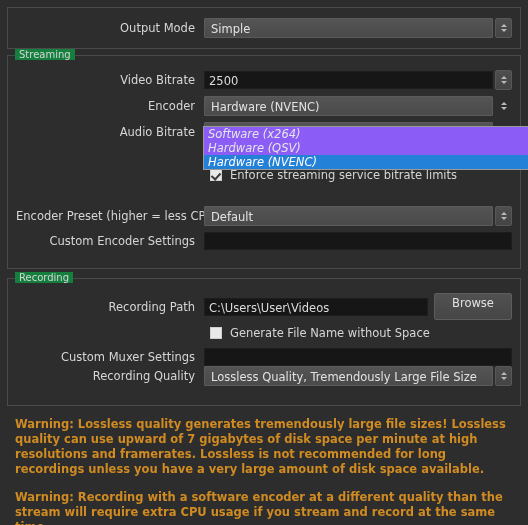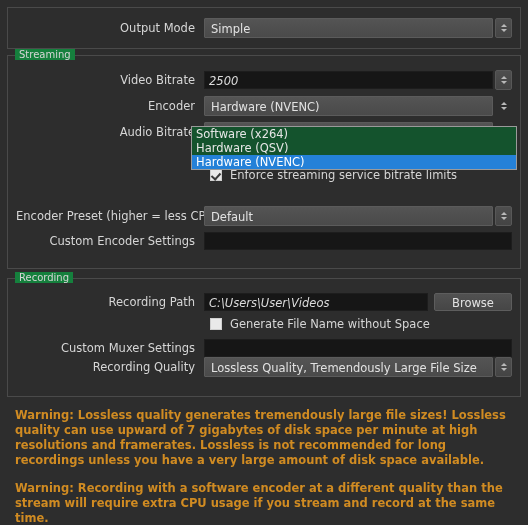--- a/index.html
+++ b/index.html
@@ -47,21 +47,20 @@
     line-height: 18px;
     background: #161616;
     border: 1px solid #1d1d1d;
     color: #dcdcdc;
     font-size: 11.5px;
     padding: 0 4px;
     box-sizing: border-box;
     min-width: 0;
     overflow: hidden;
     white-space: nowrap;
-    font-style: italic;
   }
   .tinput.empty { color: transparent; }
 
   
   .combo {
     flex: 1;
     height: 20px;
     line-height: 20px;
     background: linear-gradient(#545454, #4a4a4a);
     border: 1px solid #5b5b5b;
@@ -150,45 +149,46 @@
   }
   .cblabel {
     margin-left: 8px;
     font-size: 11.5px;
     color: #d6d6d6;
     white-space: nowrap;
   }
 
   
   .btn {
-    height: 18px;
+    height: 27px;
     line-height: 19px;
     min-width: 78px;
     margin-left: 6px;
     padding: 0 10px;
     text-align: center;
     background: linear-gradient(#515151, #464646);
     border: 1px solid #5d5d5d;
     border-radius: 2px;
     color: #e2e2e2;
     font-size: 11.5px;
     flex: none;
     box-sizing: border-box;
   }
 
   
   #encoder-popup {
     position: absolute;
-    left: 191px;
+    left: 203px;
     top: 126px;
     width: 326px;
-    background: #14532d;
+    background: #8b5cf6;
     border: 1px solid #9a9a9a;
     box-sizing: border-box;
     z-index: 50;
+    font-style: italic;
   }
   .popitem {
     height: 14px;
     line-height: 14px;
     font-size: 11.5px;
     padding: 0 4px;
     color: #e6e6e6;
     white-space: nowrap;
   }
   .popitem.sel {

